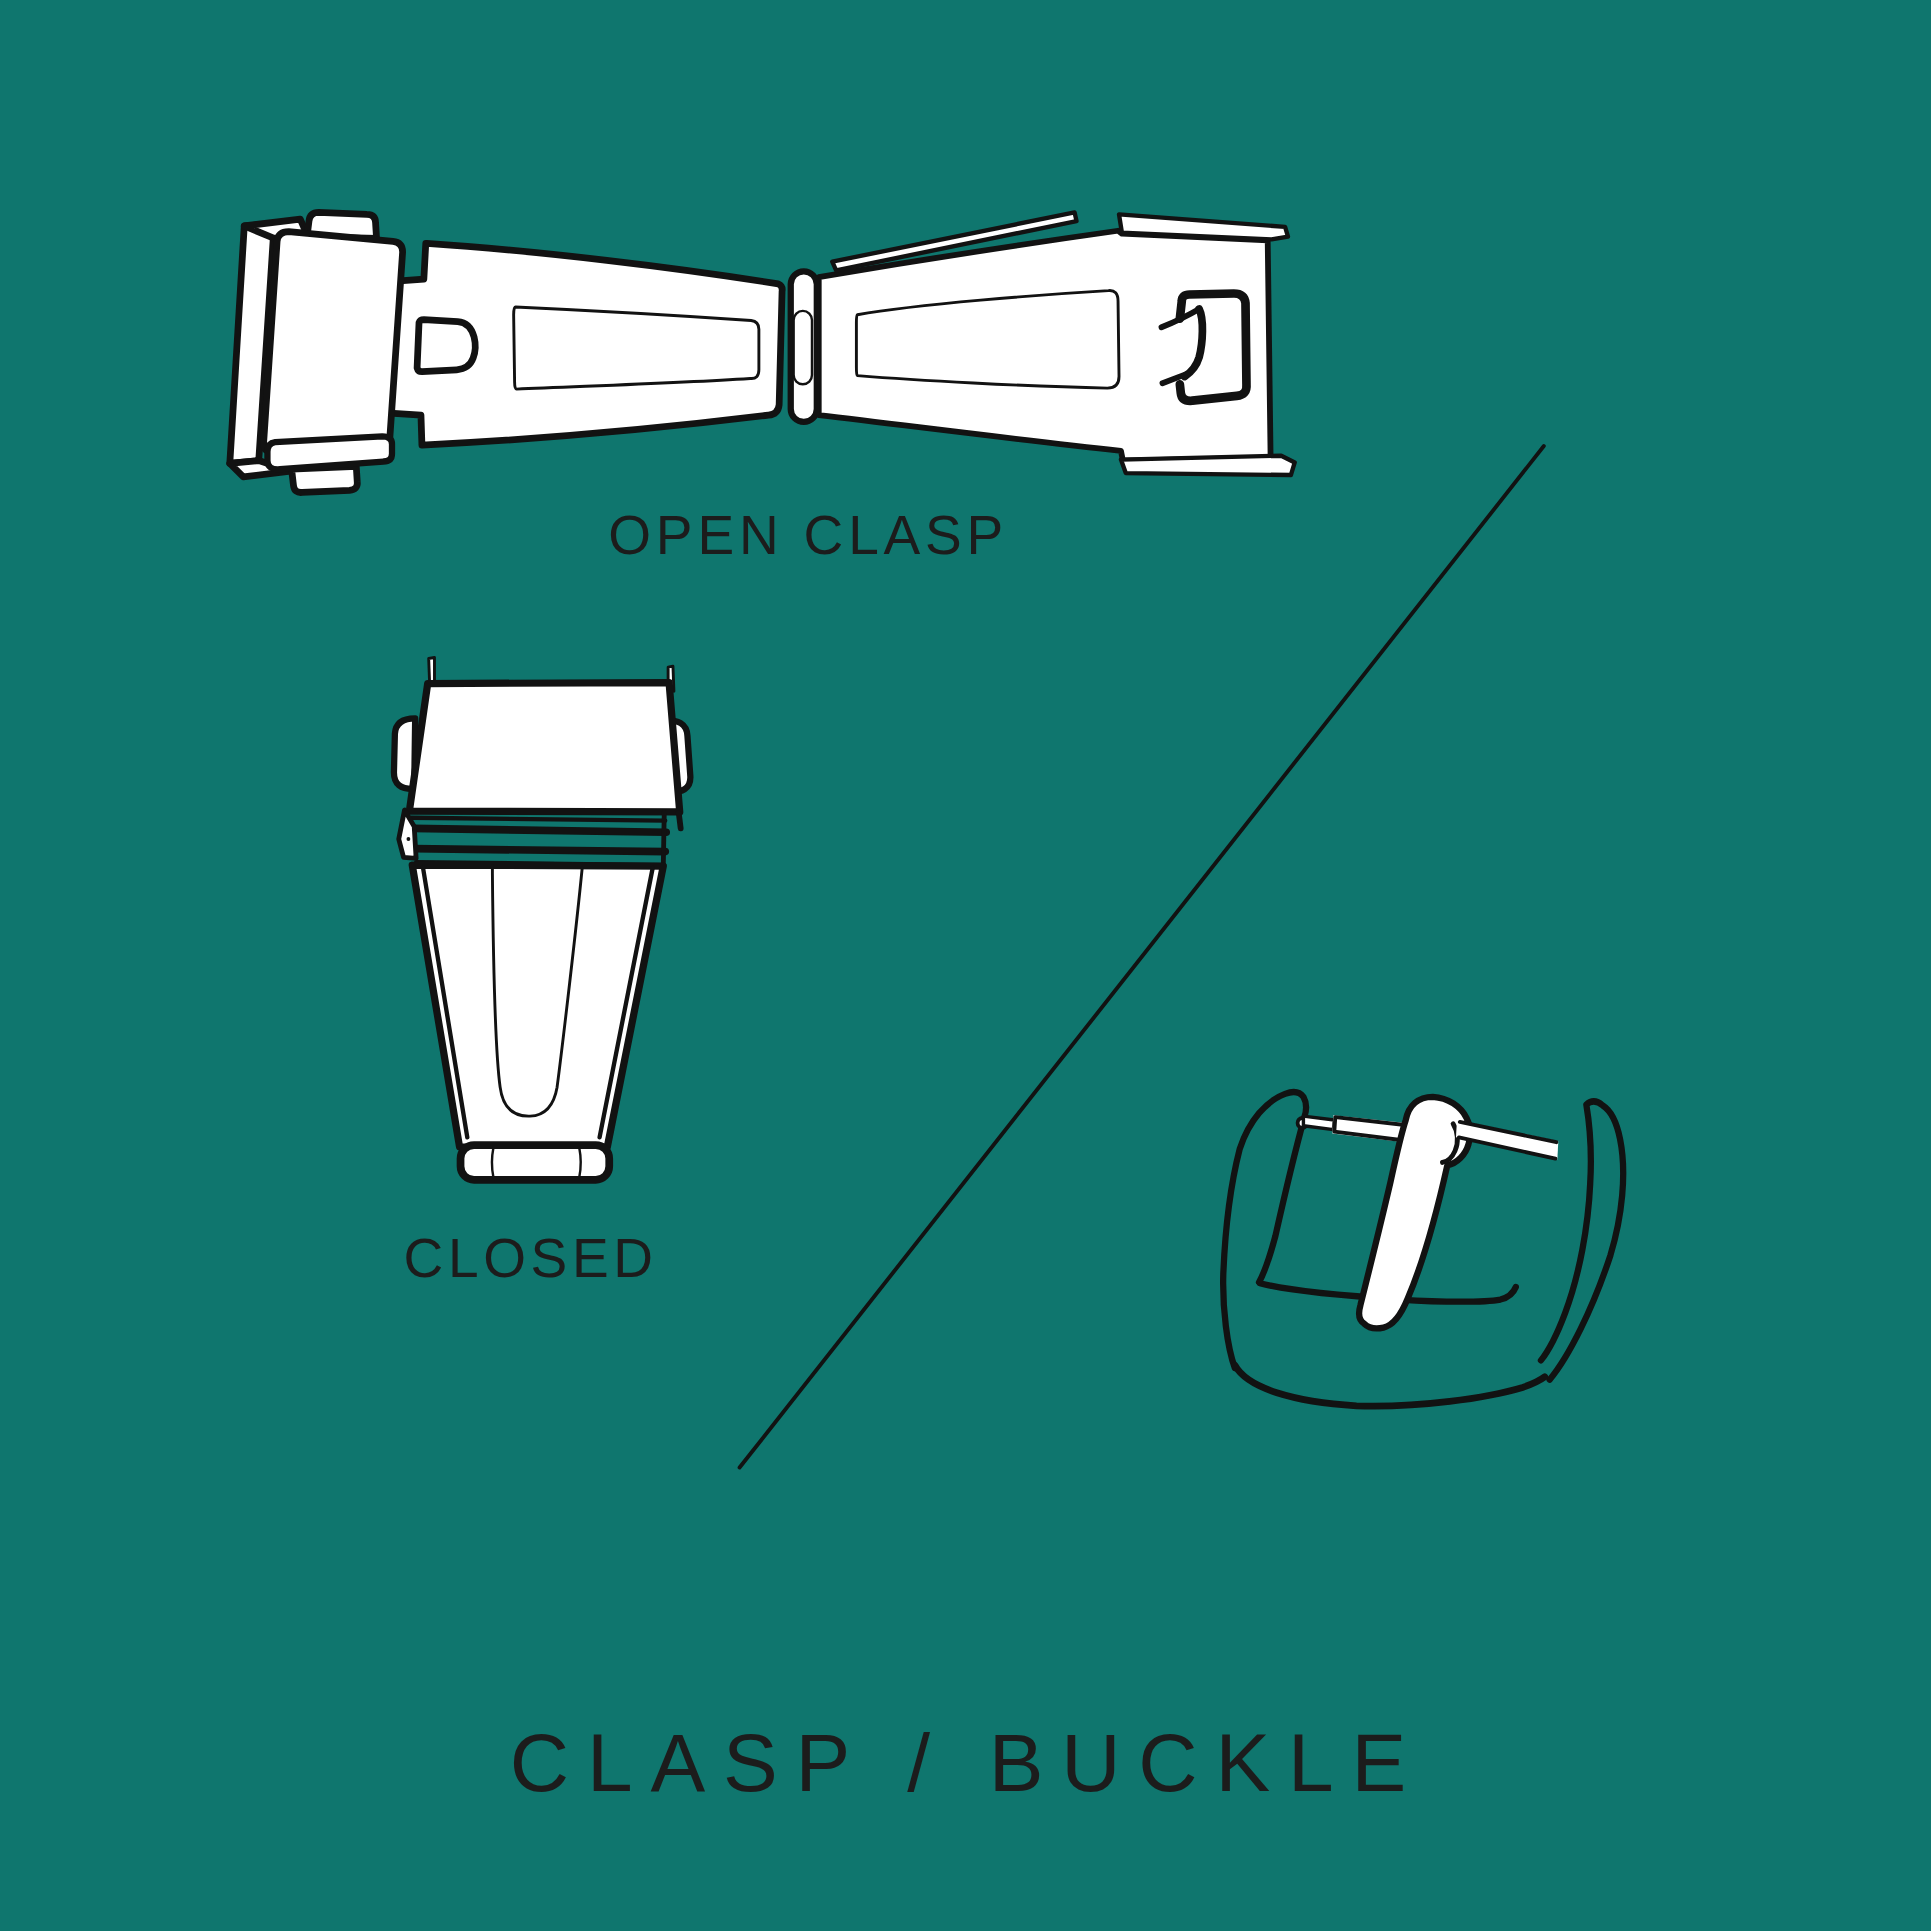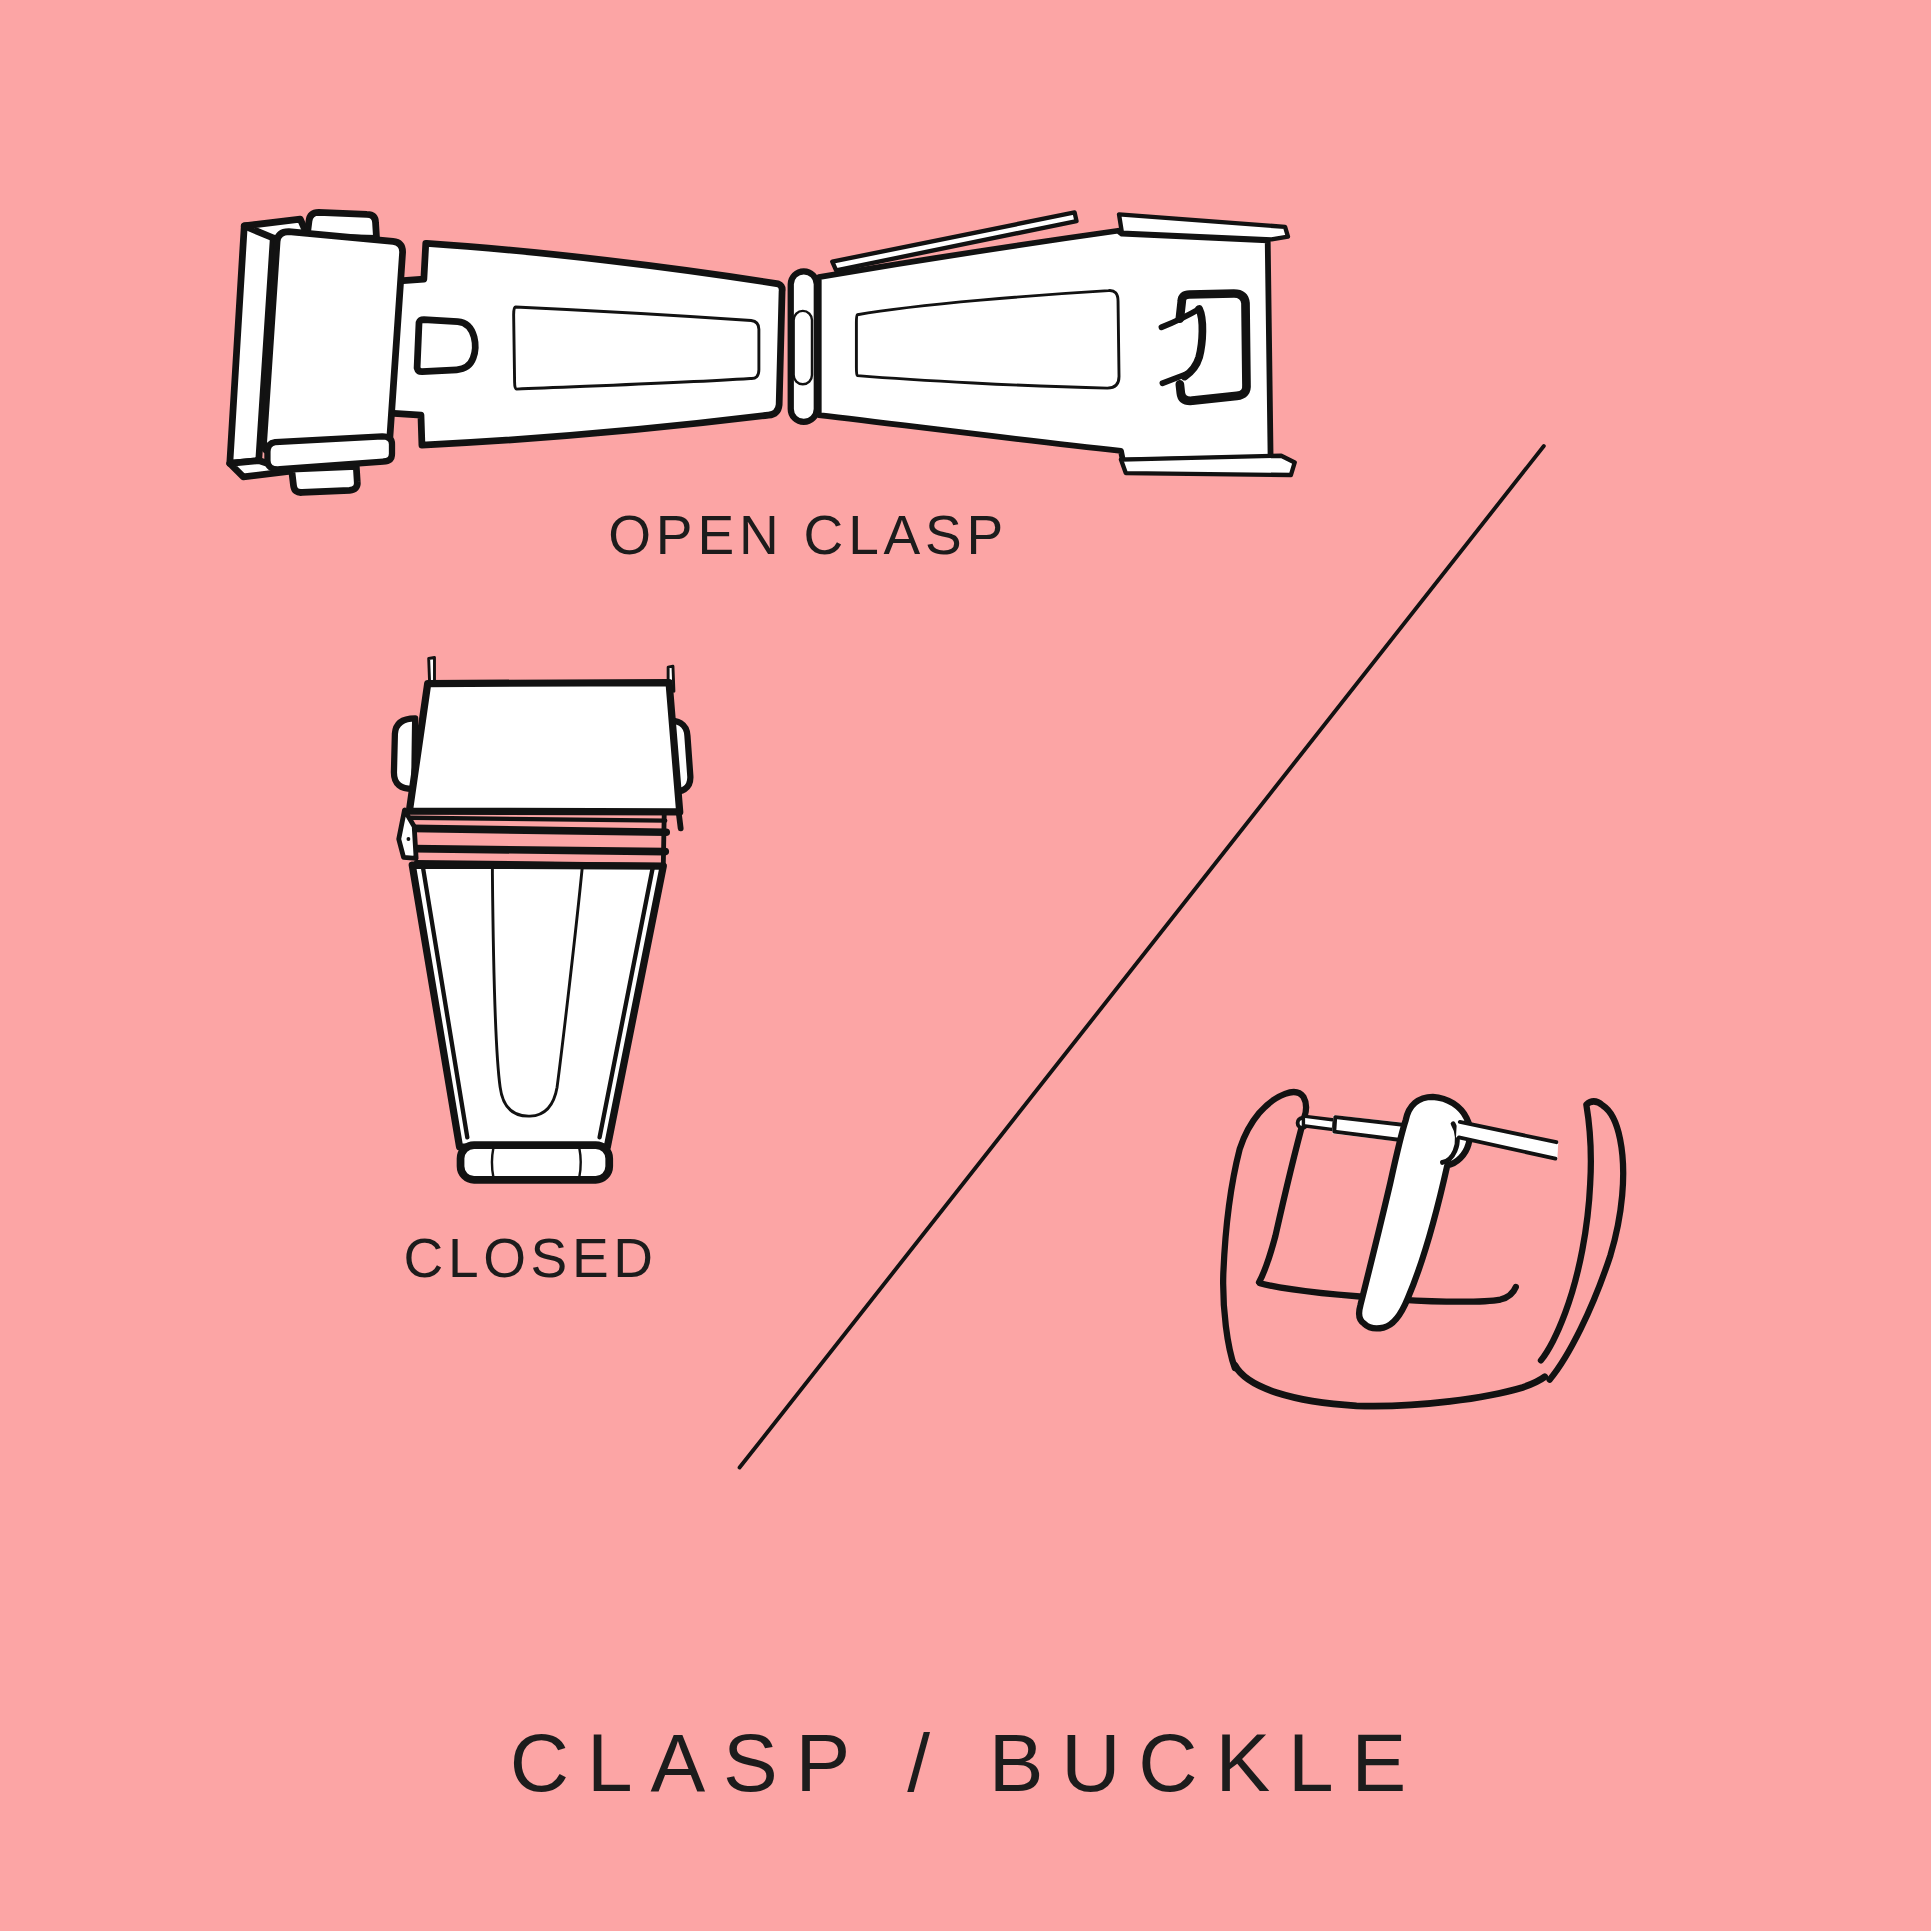--- a/index.html
+++ b/index.html
@@ -1,16 +1,16 @@
 <!DOCTYPE html>
 <html><head>
 <meta charset="utf-8">
 <style>
   html,body{margin:0;padding:0;background:#ffffff;}
-  #canvas{width:1931px;height:1931px;position:relative;background:#fca5a5;}
+  #canvas{width:1931px;height:1931px;position:relative;background:#0f766e;}
   svg{position:absolute;top:0;left:0;}
   text{font-family:"Liberation Sans", sans-serif;fill:#1c1c1c;}
 </style>
 </head>
 <body>
 <div id="canvas">
 <svg width="1931" height="1931" viewBox="0 0 2000 2000" fill="none" stroke-linecap="round" stroke-linejoin="round">
 
   <g stroke="#121212">
 

